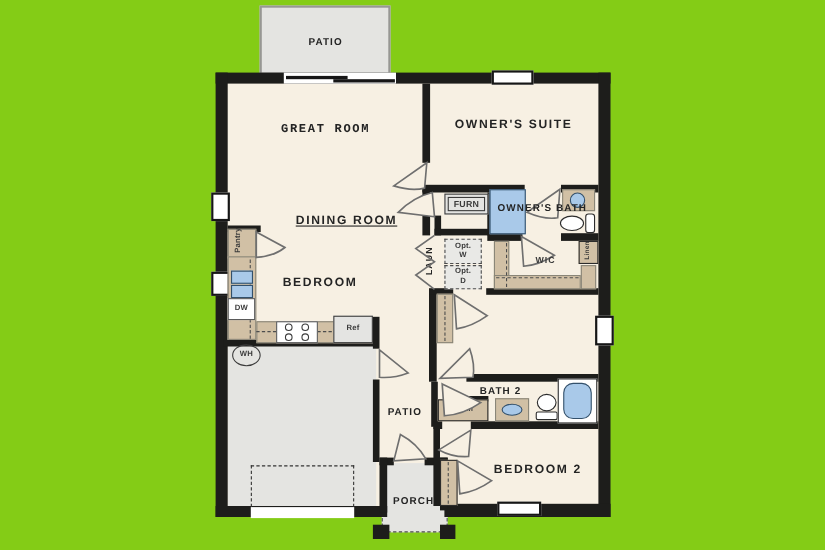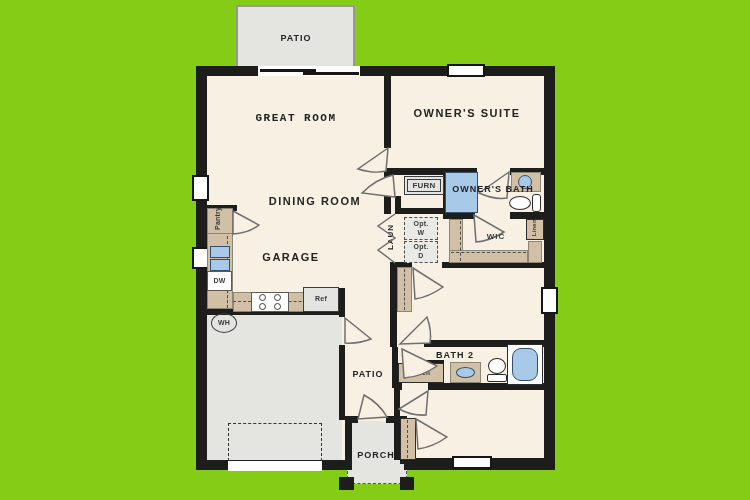--- a/index.html
+++ b/index.html
@@ -163,21 +163,22 @@
     <path d="M345,318 L371,339 Q358,344 345,343 Z" fill="#f7f0e3" stroke="#6f6f6f" stroke-width="1.5"></path>
     <path d="M402,349 L437,366 Q421,377 404,378 Z" fill="#f7f0e3" stroke="#6f6f6f" stroke-width="1.5"></path>
     <path d="M428,391 L399,409 Q412,416 426,415 Z" fill="#f7f0e3" stroke="#6f6f6f" stroke-width="1.5"></path>
     <path d="M416,419 L447,437 Q433,447 418,449 Z" fill="#f7f0e3" stroke="#6f6f6f" stroke-width="1.5"></path>
     <path d="M358,419 L364,395 Q379,403 387,417 Z" fill="#f7f0e3" stroke="#6f6f6f" stroke-width="1.5"></path>
     <path d="M395,214 L378,226 L395,238 L378,250 L395,263" fill="none" stroke="#6f6f6f" stroke-width="1.5"></path>
   </svg>
 
   <div class="lbl" style="left:246px;top:112px;width:100px;font-family:Liberation Mono, monospace;">GREAT ROOM</div>
   <div class="lbl" style="left:412px;top:107px;width:110px;">OWNER'S SUITE</div>
-  <div class="lbl" style="left:265px;top:195px;width:100px;">DINING ROOM</div>
-  <div class="lbl" style="left:241px;top:251px;width:100px;">GARAGE</div>
+  <div class="lbl" style="left:265px;top:195px;width:100px;text-decoration:underline;">DINING ROOM</div>
+  <div class="lbl" style="left:241px;top:251px;width:100px;">BEDROOM</div>
   <div class="lbl mid" style="left:343px;top:369px;width:50px;">PATIO</div>
   <div class="lbl mid" style="left:347px;top:450px;width:58px;">PORCH</div>
+  <div class="lbl" style="left:434px;top:421px;width:110px;">BEDROOM 2</div>
   <div class="lbl mid" style="left:428px;top:350px;width:54px;">BATH 2</div>
   <div class="lbl sm" style="left:478px;top:232px;width:36px;font-size:8px;letter-spacing:1px;">WIC</div>
   <div class="lbl mid" style="left:452px;top:184px;width:82px;font-size:9px;">OWNER'S BATH</div>
 
 </div>
 
 </body></html>

